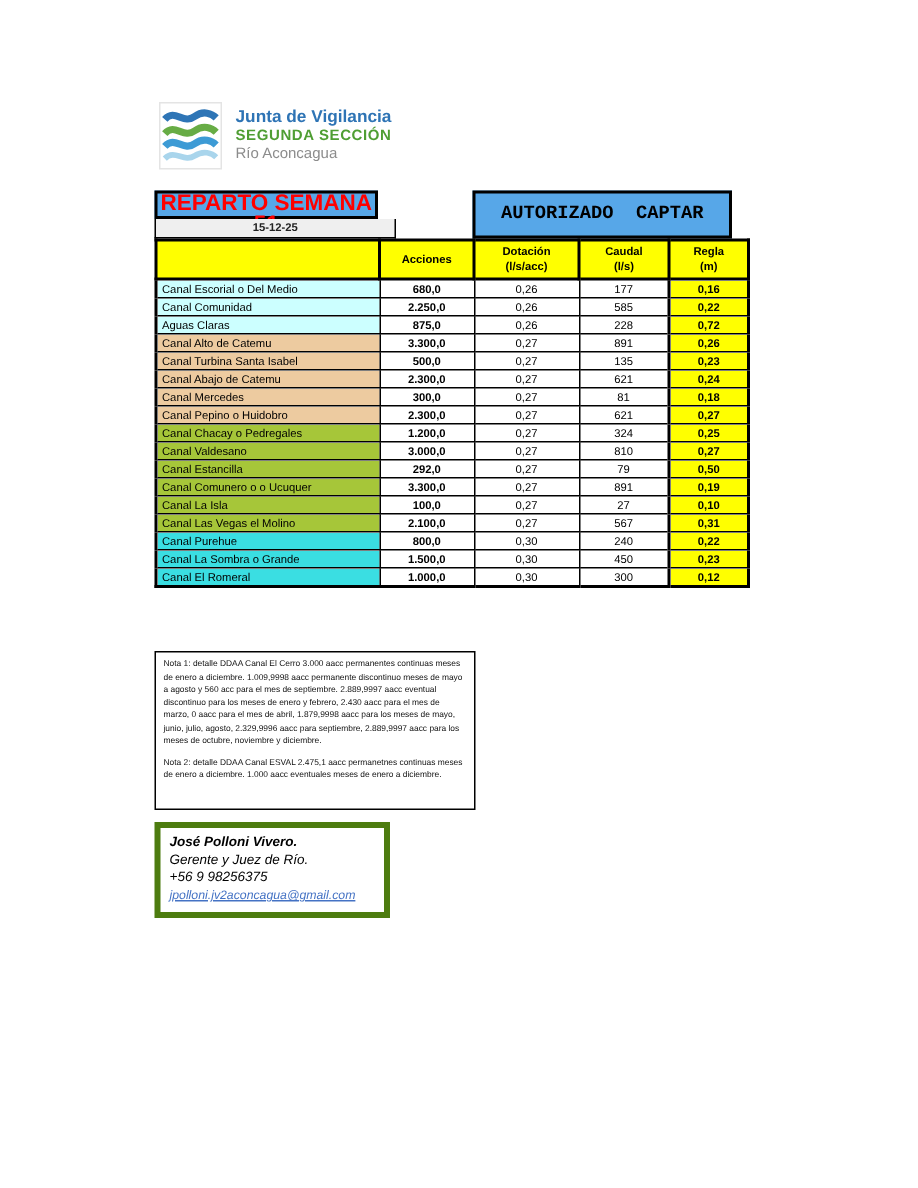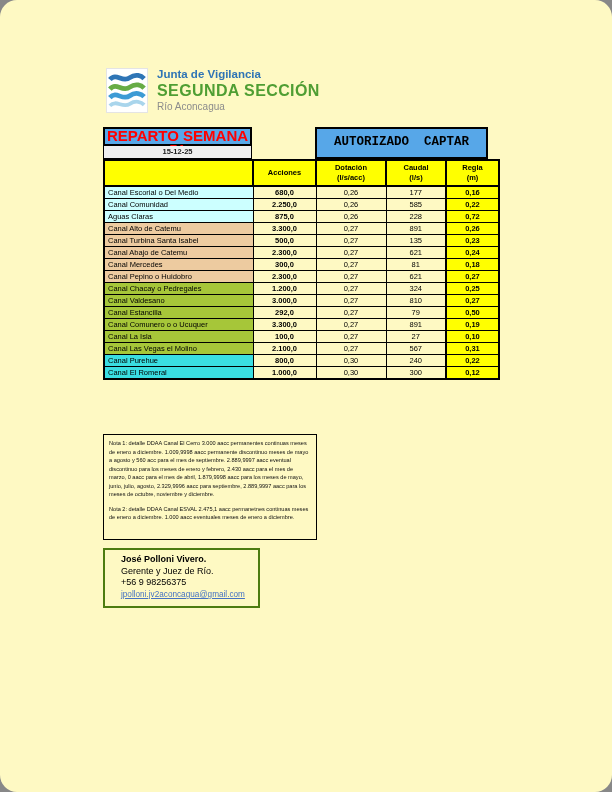--- a/index.html
+++ b/index.html
@@ -1,38 +1,38 @@
 <!DOCTYPE html>
 <html style="--header_blue: #57A7E8; --title_red: #FF0000; --col_header_yellow: #FFFF00; --regla_yellow: #FFFF00; --row_lightcyan: #CCFFFF; --row_tan: #EDCBA0; --row_green: #A6C639; --row_cyan: #3ADEE2; --alert_red_bg: #EC0000; --alert_red_text: #7B0C00;"><head>
 <meta charset="utf-8">
 <style>
   html,body { margin:0; padding:0; background:#888; }
   .page {
-    position:relative; width:612px; height:792px; background:#fef9c3;
-    font-family:"Liberation Sans", sans-serif; margin:0 auto; overflow:hidden;border-radius:17px;
+    position:relative; width:612px; height:792px; background:#ffffff;
+    font-family:"Liberation Sans", sans-serif; margin:0 auto; overflow:hidden;
   }
   * { box-sizing:border-box; }
 
   
   .logo { position:absolute; left:106px; top:68px; display:flex; align-items:center; gap:9px; }
   .logo-icon { width:42px; height:45px; border:1px solid #e4e4e4; background:#fff; flex:0 0 auto; }
   .logo-text { display:flex; flex-direction:column; line-height:1.18; }
   .logo-l1 { font-size:11.5px; font-weight:bold; color:#2E74B5; }
-  .logo-l2 { font-size:16px;  font-weight:bold; color:#4F9E33; letter-spacing:.4px; }
+  .logo-l2 { font-size:10px;  font-weight:bold; color:#4F9E33; letter-spacing:.4px; }
   .logo-l3 { font-size:10px;  color:#8C8C8C; }
 
   
   .reparto {
     position:absolute; left:103px; top:127px; width:149px; height:19px;
     background:var(--header_blue); border:2px solid #000;
     color:var(--title_red); font-weight:bold; font-size:15px;
     text-align:center; line-height:14px;
   }
   .datebar {
-    position:absolute; left:103px; top:146px; width:149px; height:13px;
+    position:absolute; left:103px; top:146px; width:161px; height:13px;
     background:#EFEFEF; border:1px solid #000; border-top:none;
     font-size:7.5px; font-weight:bold; text-align:center; line-height:11px; color:#222;
   }
   .autorizado {
     position:absolute; left:315px; top:127px; width:173px; height:32px;
     background:var(--header_blue); border:2px solid #000;
     font-weight:bold; font-size:12.5px; text-align:center; line-height:27px;
     white-space:pre; color:#000;font-family:Liberation Mono, monospace;
   }
 
@@ -69,21 +69,21 @@
   .notes {
     position:absolute; left:103px; top:434px; width:214px; min-height:106px;
     border:1px solid #000; padding:4px 5px; font-size:5.6px; line-height:1.52; color:#111;
   }
   .notes p { margin:0 0 6px 0; }
   .notes p:last-child { margin-bottom:0; }
 
   
   .contact {
     position:absolute; left:103px; top:548px; width:157px;
-    border:2px solid #4d7c0f; padding:4px 16px 5px; font-size:9px; line-height:1.3; color:#000;
+    border:4px solid #4d7c0f; padding:4px 6px 5px; font-size:9px; line-height:1.3; color:#000;font-style:italic;
   }
   .contact .cn { font-weight:bold; }
   .contact a { color:#4472C4; text-decoration:underline; font-size:8.2px; cursor:pointer; }
 </style>
 </head>
 <body>
 
 <div class="page">
 
   <div class="logo">
@@ -224,20 +224,27 @@
           <td class="c-num c-regla">0,31</td>
         </tr>
         <tr class="g-cyan">
           <td class="c-name">Canal Purehue</td>
           <td class="c-num c-acc">800,0</td>
           <td class="c-num">0,30</td>
           <td class="c-num">240</td>
           <td class="c-num c-regla">0,22</td>
         </tr>
         <tr class="g-cyan">
+          <td class="c-name">Canal La Sombra o Grande</td>
+          <td class="c-num c-acc">1.500,0</td>
+          <td class="c-num">0,30</td>
+          <td class="c-num">450</td>
+          <td class="c-num c-regla">0,23</td>
+        </tr>
+        <tr class="g-cyan">
           <td class="c-name">Canal El Romeral</td>
           <td class="c-num c-acc">1.000,0</td>
           <td class="c-num">0,30</td>
           <td class="c-num">300</td>
           <td class="c-num c-regla">0,12</td>
         </tr>
       </tbody>
   </table>
 
   <div class="notes">

